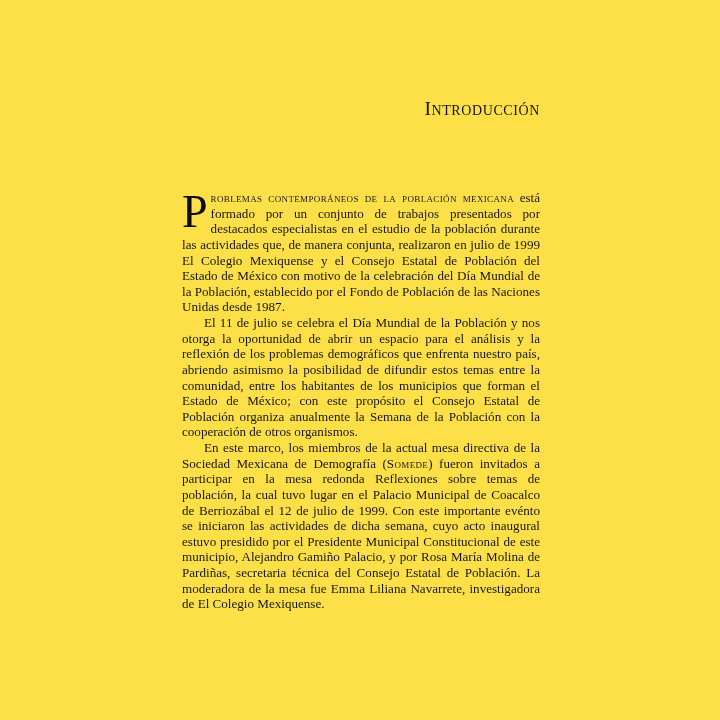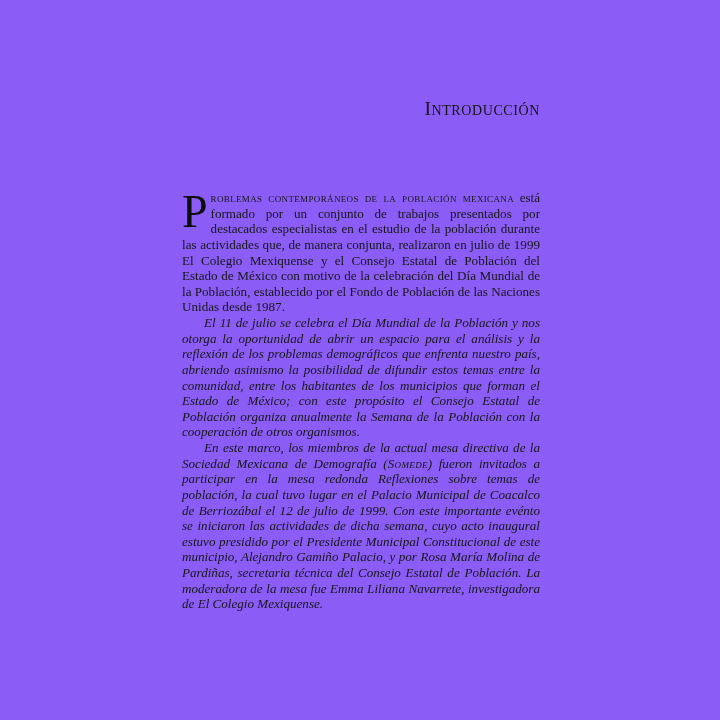--- a/index.html
+++ b/index.html
@@ -12,21 +12,21 @@
     background: #ffffff;
     font-family: "Liberation Serif", "DejaVu Serif", serif;
     color: #1a1a1a;
     overflow: hidden;
   }
 
   .page {
     position: relative;
     width: 720px;
     height: 720px;
-    background: #8b5cf6;
+    background: #fde047;
   }
 
   
   .chapter-title {
     position: absolute;
     left: 182px;
     top: 96px;
     width: 358px;
     text-align: right;
     font-size: 19.5px;
@@ -50,21 +50,20 @@
     font-size: 13.1px;
     line-height: 15.62px;
     text-align: justify;
     text-justify: inter-word;
     hyphens: manual;
     color: #171717;
   }
 
   p.para + p.para {
     text-indent: 22px;
-    font-style: italic;
   }
 
   
   .dropcap {
     float: left;
     font-size: 46px;
     line-height: 40px;
     padding: 2px 2px 0 0;
     margin: 0 1px 0 0;
     font-family: "Liberation Serif", "DejaVu Serif", serif;

